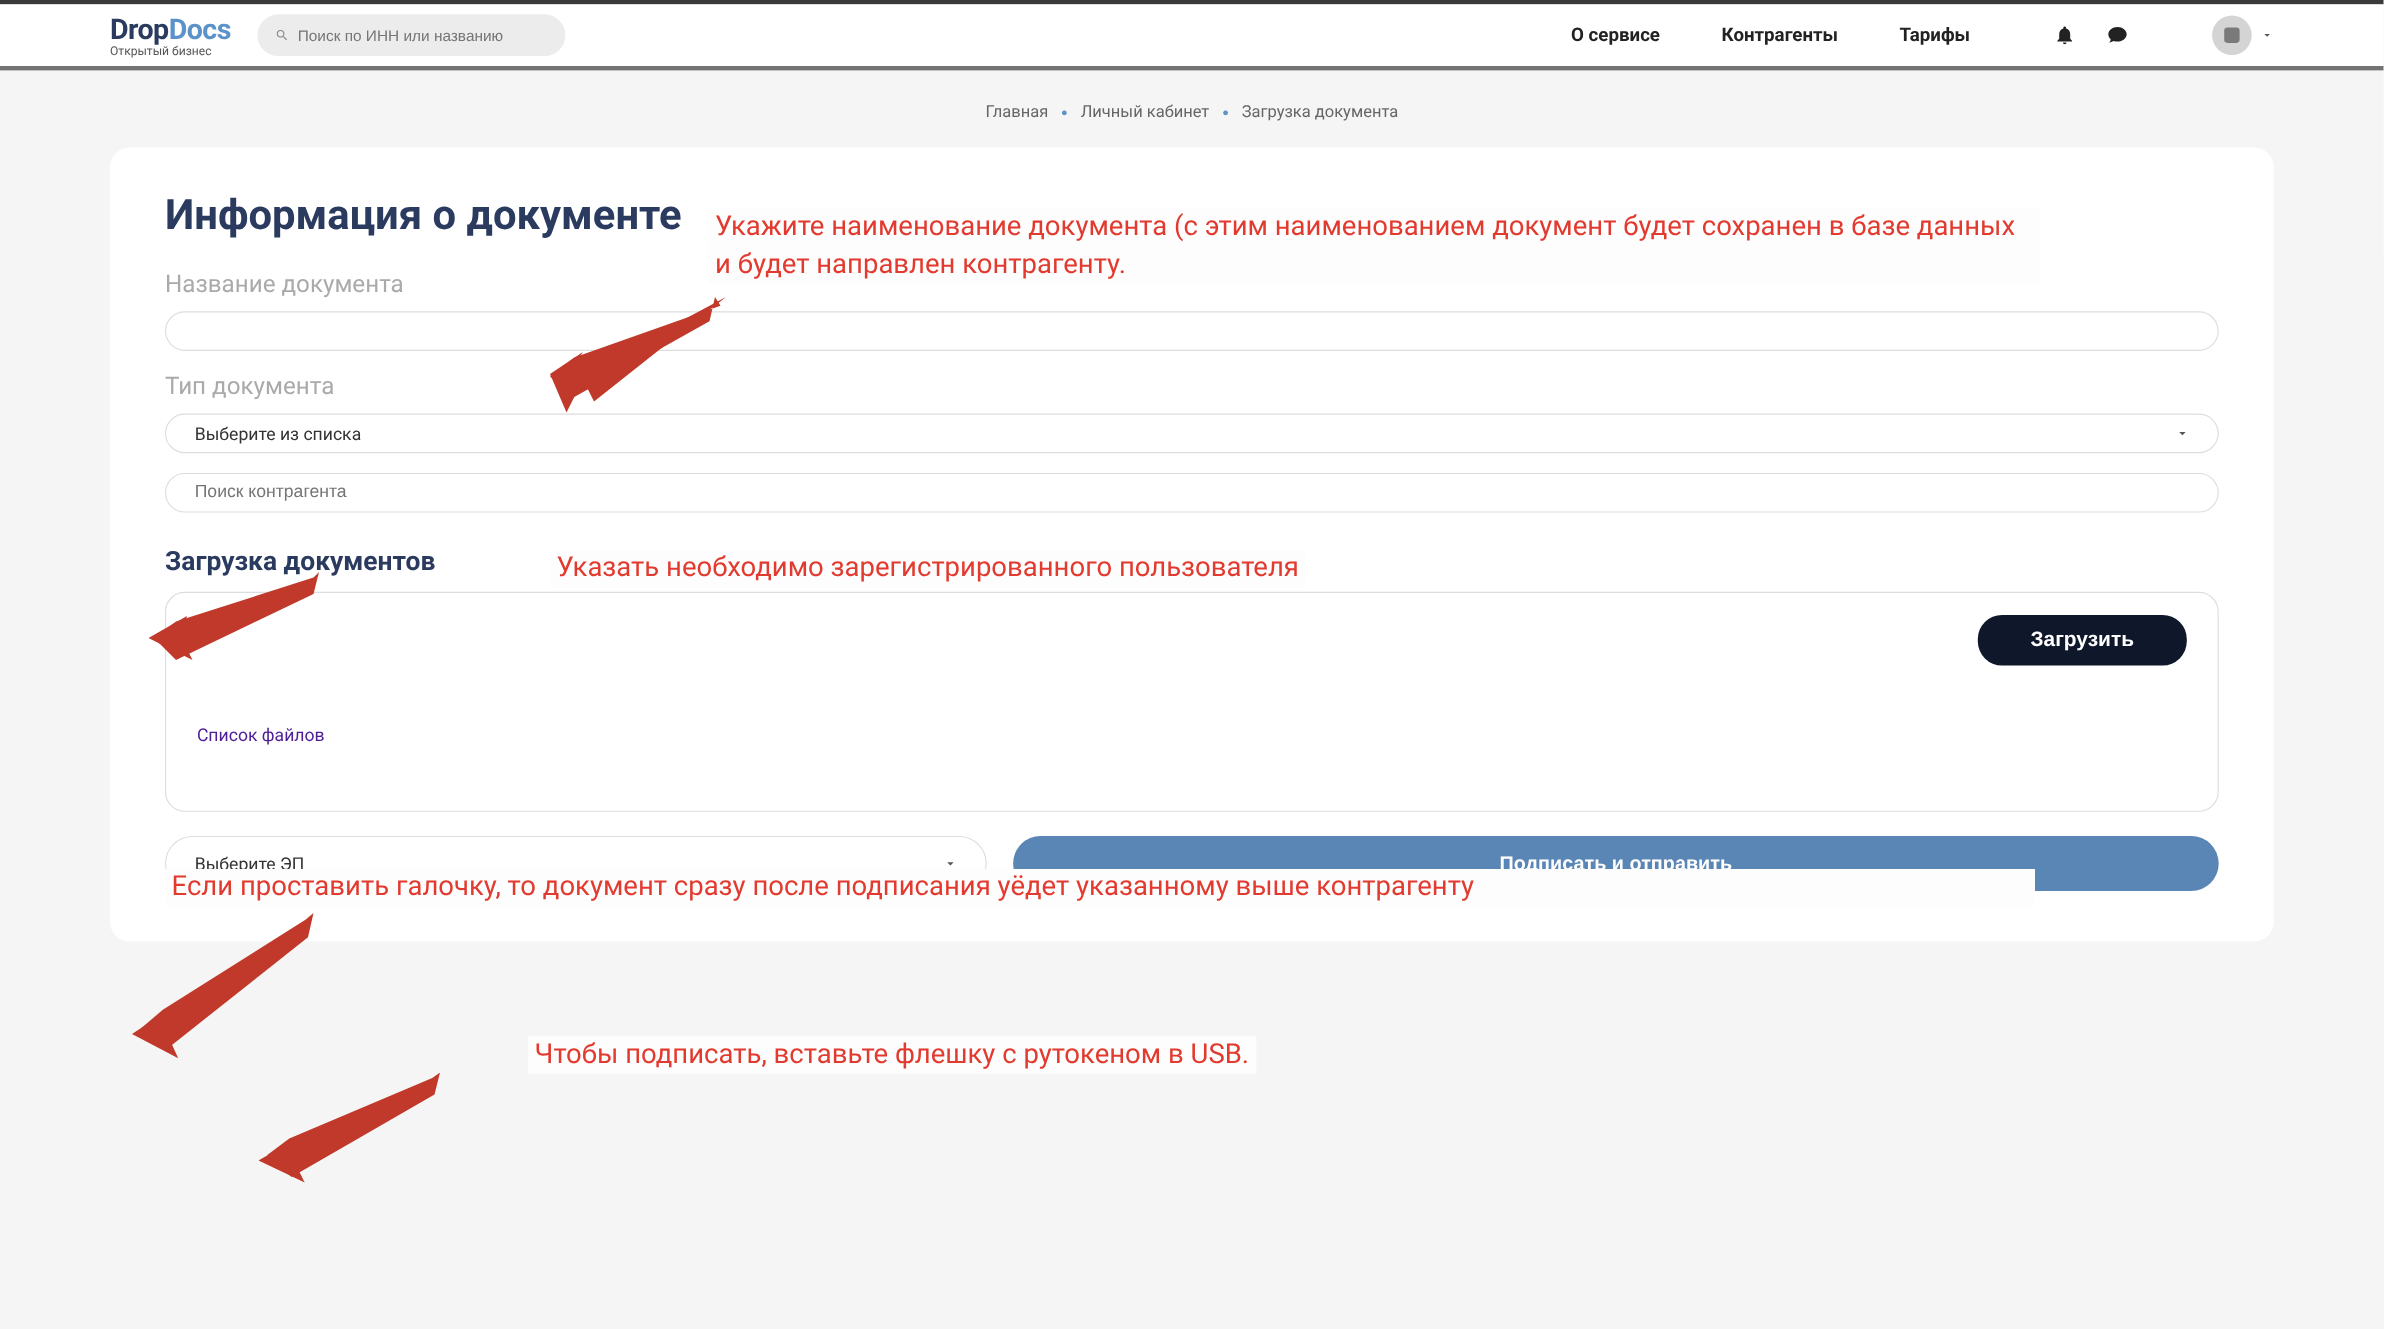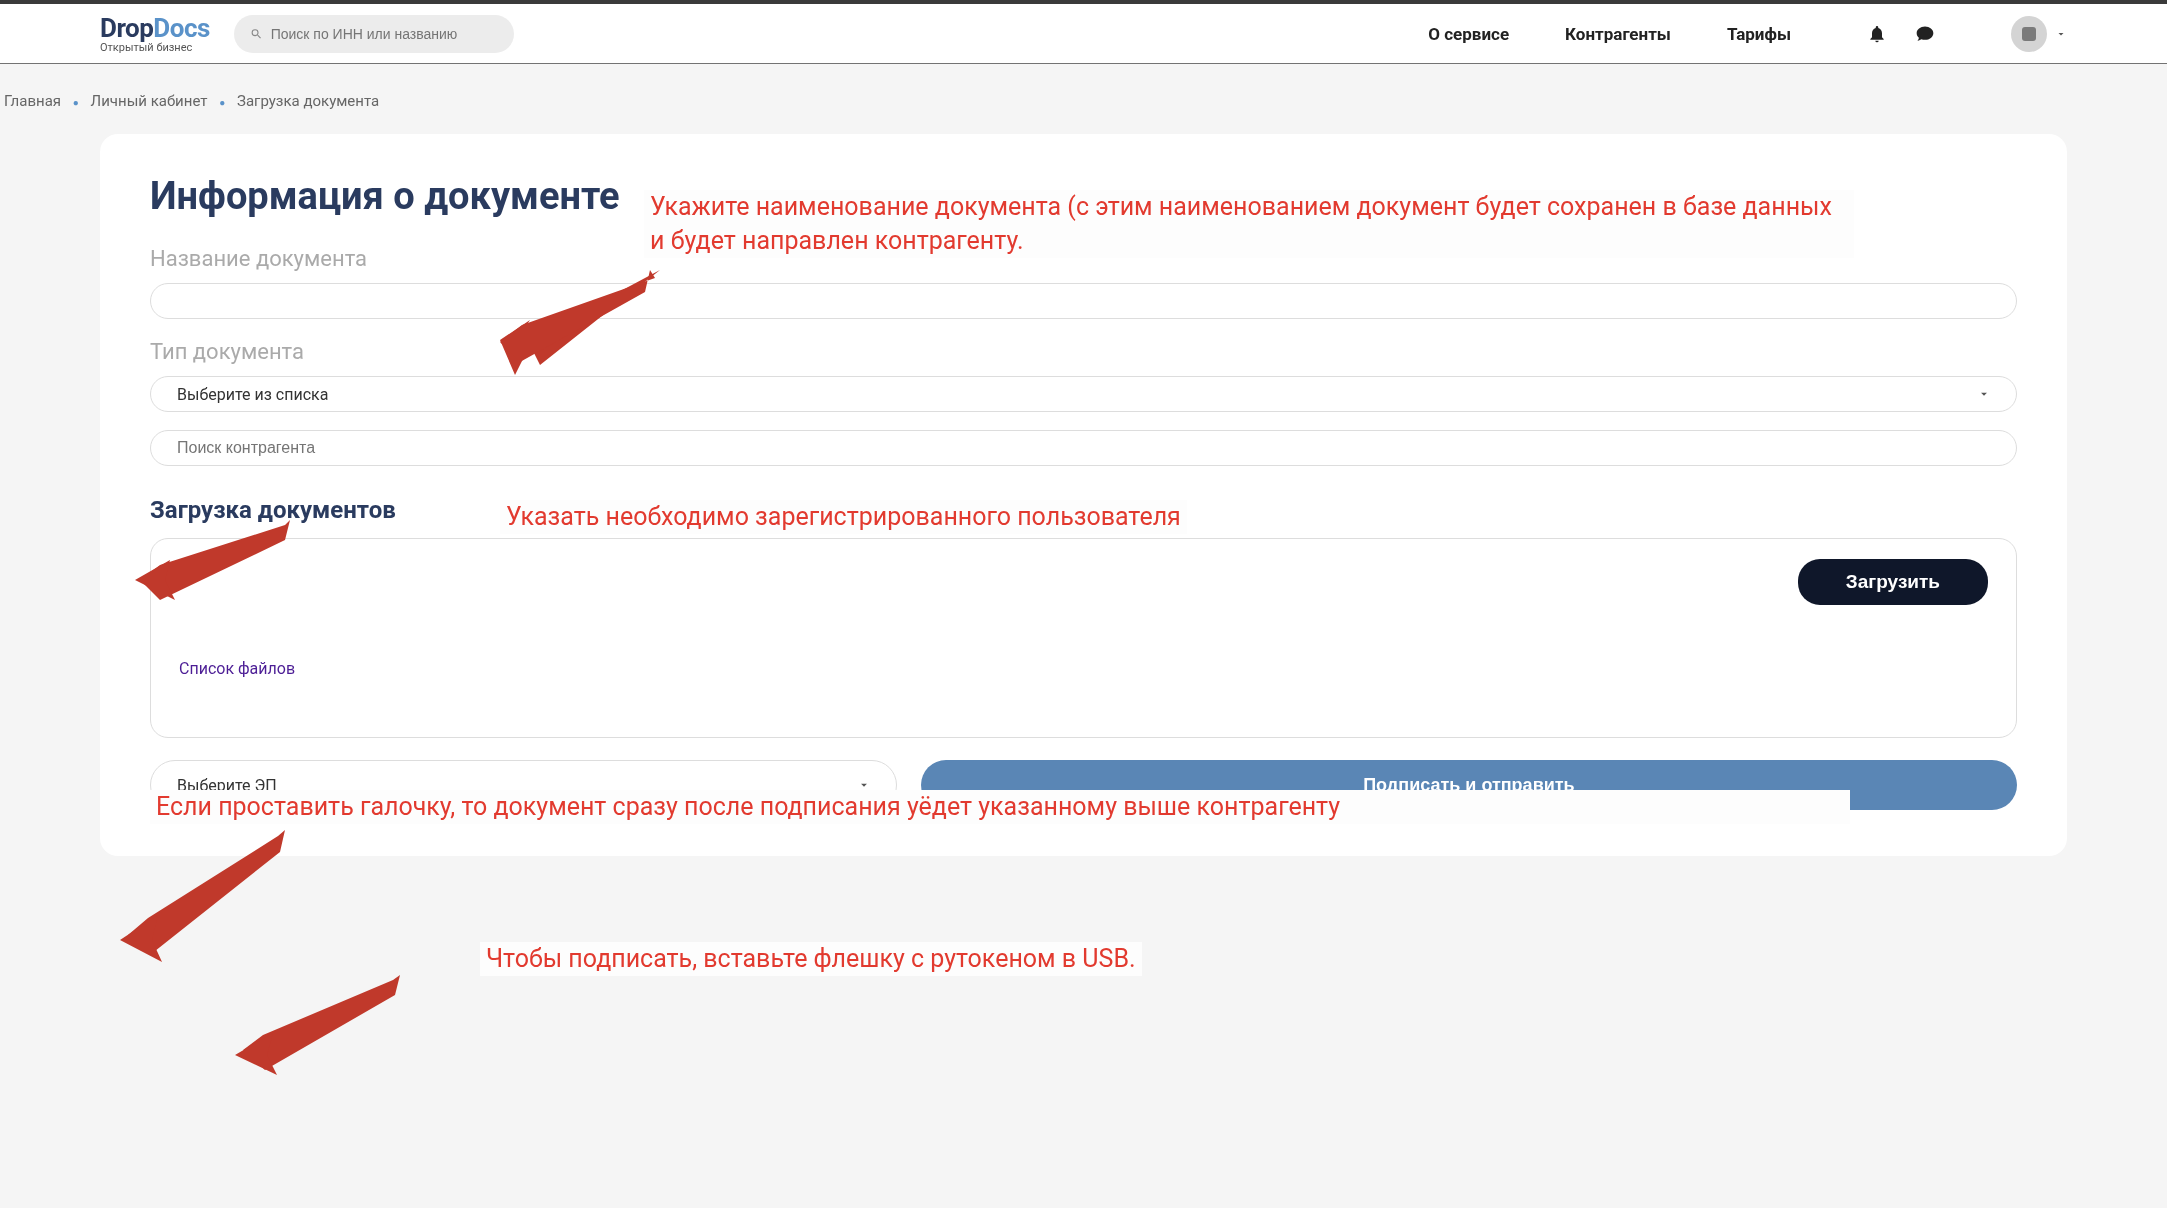--- a/index.html
+++ b/index.html
@@ -12,21 +12,21 @@
   overflow: hidden;
   position: relative;
 }
 .topbar-border { height: 4px; background: #3a3a3a; }
 .header {
   background: #fff;
   height: 60px;
   display: flex;
   align-items: center;
   padding: 0 100px 0 100px;
-  border-bottom: 1px solid #737373;
+  border-bottom: 4px solid #737373;
 }
 .logo {
   display: flex;
   flex-direction: column;
   margin-right: 24px;
 }
 .logo-main { font-size: 26px; font-weight: 700; letter-spacing: -0.5px; }
 .logo-main .drop { color: #2a3b5f; }
 .logo-main .docs { color: #5a92c9; }
 .logo-sub { font-size: 11px; color: #555; margin-top: -2px; }
@@ -51,21 +51,21 @@
 .nav { margin-left: auto; display: flex; align-items: center; gap: 56px; }
 .nav-link { font-size: 17px; font-weight: 700; color: #222; cursor: pointer; }
 .nav-icons { display: flex; align-items: center; gap: 28px; margin-left: 20px; }
 .icon-btn { width: 20px; height: 20px; fill: #222; cursor: pointer; }
 .avatar-group { display: flex; align-items: center; gap: 8px; margin-left: 20px; cursor: pointer; }
 .avatar { width: 36px; height: 36px; border-radius: 50%; background: #d4d4d4; display:flex; align-items:center; justify-content:center; }
 .avatar-inner { width: 14px; height: 14px; background:#7a7a7a; border-radius:3px; }
 .chevron { width: 12px; height: 12px; fill:#555; }
 
 .breadcrumb {
-  text-align: left;
+  text-align: center;
   padding: 28px 0 12px;
   font-size: 15px;
   color: #666;
 }
 .breadcrumb span { margin: 0 4px; }
 .bc-sep { color: #5a92c9; font-size: 10px; vertical-align: middle; }
 
 .card {
   background: #fff;
   border-radius: 18px;

